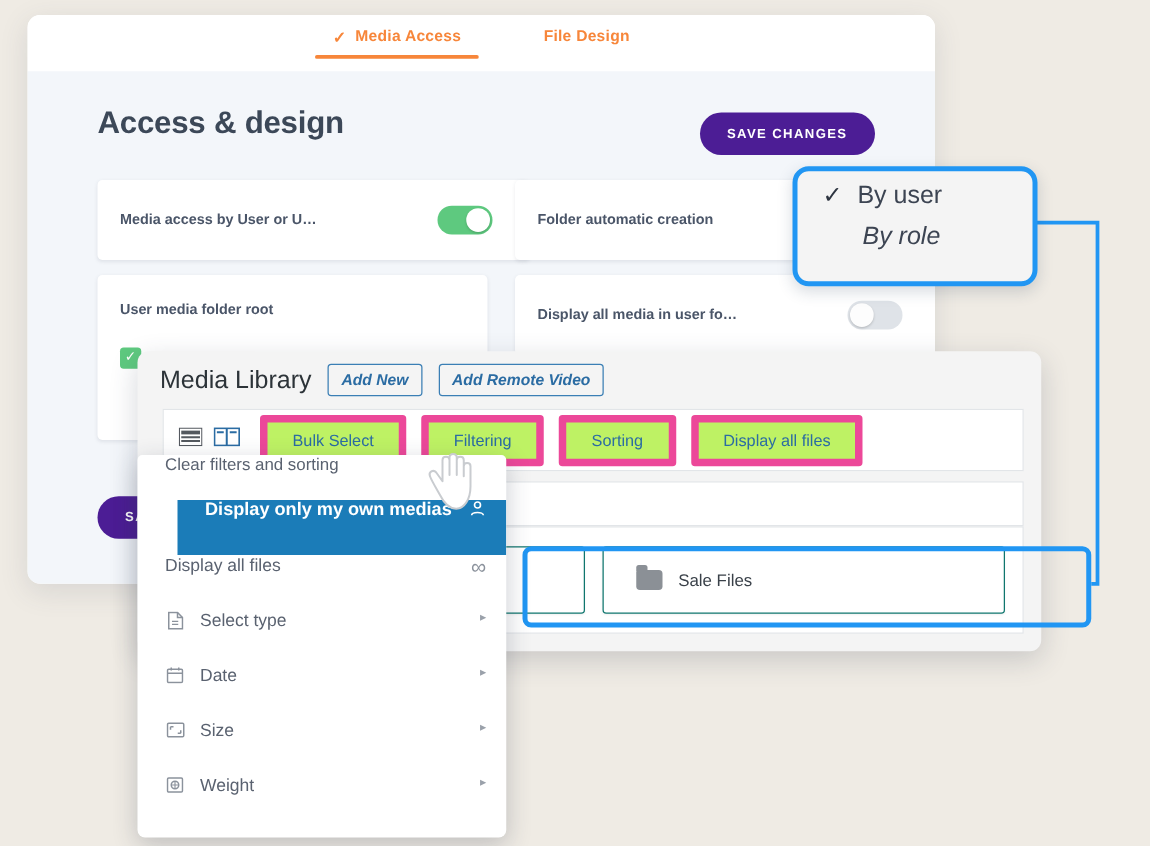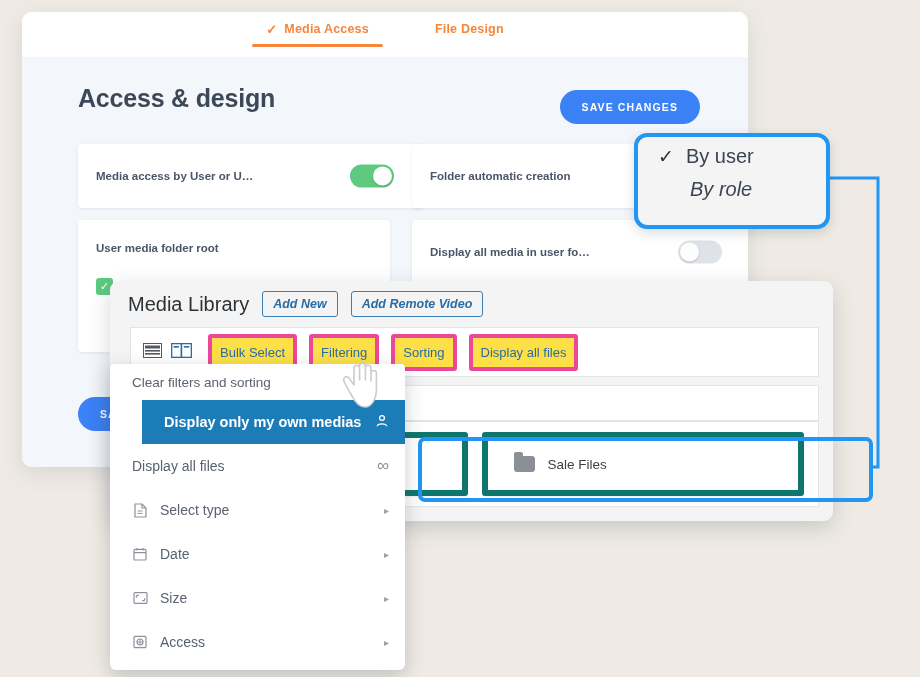--- a/index.html
+++ b/index.html
@@ -89,21 +89,21 @@
     font-size: 25px;
     font-weight: bold;
     color: #3c4858;
     letter-spacing: -.2px;
   }
 
   .btn-save {
     position: absolute;
     right: 48px;
     top: 33px;
-    background: #3b82f6;
+    background: #4c1d95;
     color: #fff;
     font-size: 10.5px;
     font-weight: bold;
     letter-spacing: 1.1px;
     padding: 11px 22px;
     border: none;
     border-radius: 19px;
     cursor: pointer;
     font-family: "Liberation Sans", sans-serif;
     text-align: right;
@@ -279,26 +279,26 @@
     gap: 12px;
     padding-left: 12px;
   }
   .view-icons {
     display: flex;
     align-items: center;
     gap: 9px;
     margin-right: 4px;
   }
   .btn-tool {
-    border: 4px solid #ec4899;
+    border: 6px solid #ec4899;
     color: #2b6ca3;
-    background: #fde047;
+    background: #bef264;
     border-radius: 3px;
     font-size: 13px;
-    padding: 7px 8px;
+    padding: 7px 20px;
     cursor: pointer;
     white-space: nowrap;
     font-family: "Liberation Sans", sans-serif;
   }
   .ml-path {
     position: absolute;
     left: 20px;
     top: 104px;
     right: 14px;
     height: 34px;
@@ -320,21 +320,21 @@
     border: 1px solid #e2e5e8;
     display: flex;
     align-items: center;
     gap: 14px;
     padding: 0 14px;
   }
   .file-card {
     flex: 1;
     height: 52px;
     background: #fff;
-    border: 6px solid #0f766e;
+    border: 1px solid #0f766e;
     border-radius: 3px;
     display: flex;
     align-items: center;
     gap: 13px;
     padding-left: 26px;
     box-shadow: 0 1px 2px rgba(0,0,0,.06);
     font-size: 13.5px;
     color: #3a4149;
     cursor: pointer;
   }
@@ -378,21 +378,20 @@
     background: #ffffff;
     border-radius: 4px 4px 6px 6px;
     box-shadow: 0 6px 20px rgba(40,52,70,.24);
     z-index: 60;
     overflow: hidden;
     padding-bottom: 6px;
   }
   .menu-item {
     height: 44px;
     display: flex;
-    align-items: center;
     padding: 0 16px 0 22px;
     font-size: 14px;
     color: #5a6270;
     cursor: pointer;
     box-sizing: border-box;
     gap: 12px;
   }
   .menu-item.header {
     height: 36px;
     font-size: 13.5px;
@@ -616,21 +615,21 @@
     </div>
 
     <div class="menu-item">
       <span class="mi-ico">
         <svg width="14" height="14" viewBox="0 0 14 14">
           <rect x="1" y="1.4" width="12" height="11.2" rx="1" fill="none" stroke="#8b929c" stroke-width="1.2"></rect>
           <circle cx="7" cy="7" r="3" fill="none" stroke="#8b929c" stroke-width="1.2"></circle>
           <path d="M7 4 v6 M4 7 h6" stroke="#8b929c" stroke-width="0.9"></path>
         </svg>
       </span>
-      <span class="mi-label">Access</span>
+      <span class="mi-label">Weight</span>
       <span class="caret">▸</span>
     </div>
   </div>
 
   <svg class="cursor-hand" viewBox="0 0 52 58">
     <path d="M14 38 C10 31 7 26 6 23 C4.6 19.6 8.6 17.2 11 20 L16 27 L16 10
              C16 6.4 21.6 6.4 21.6 10 L21.6 22 L21.6 8
              C21.6 4.2 27.4 4.2 27.4 8 L27.4 22 L27.4 10
              C27.4 6.4 33 6.4 33 10 L33 23 L33 15
              C33 11.6 38.4 11.6 38.4 15 L38.4 31

